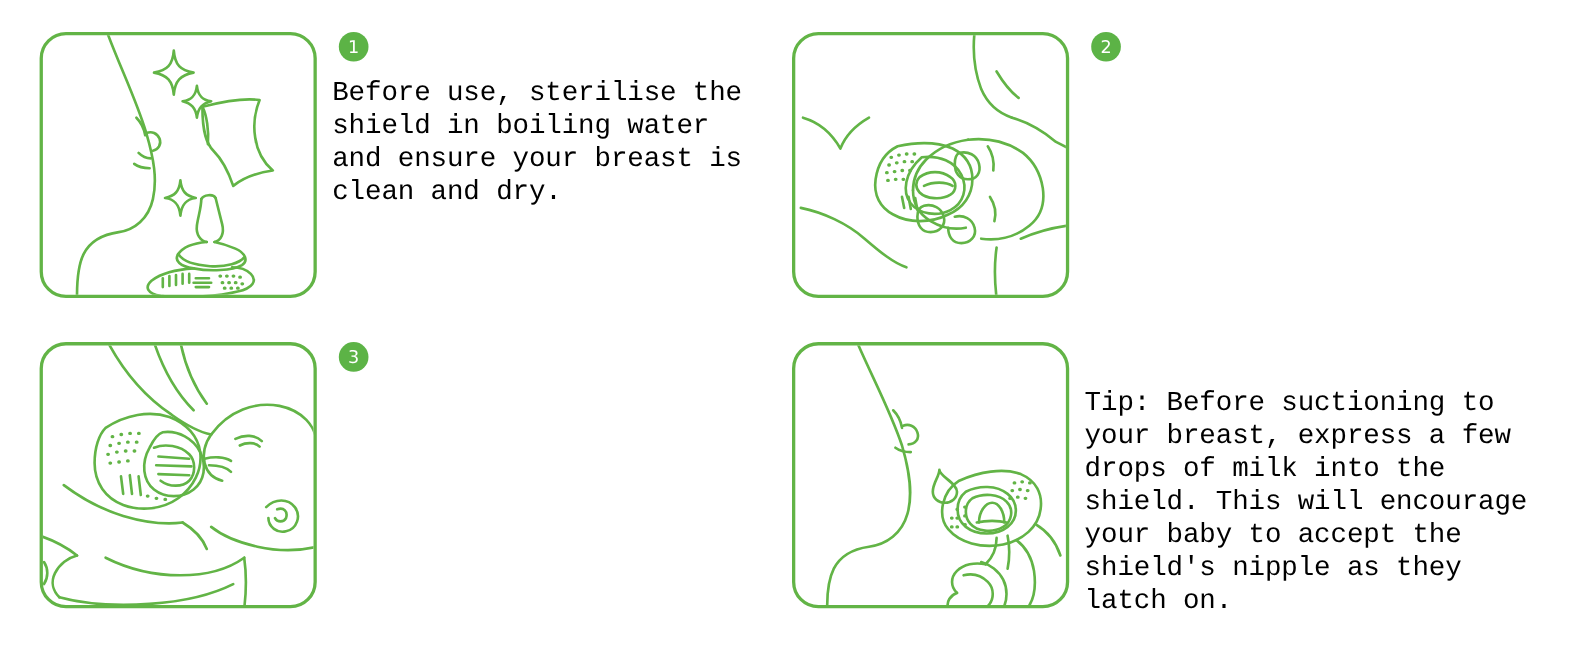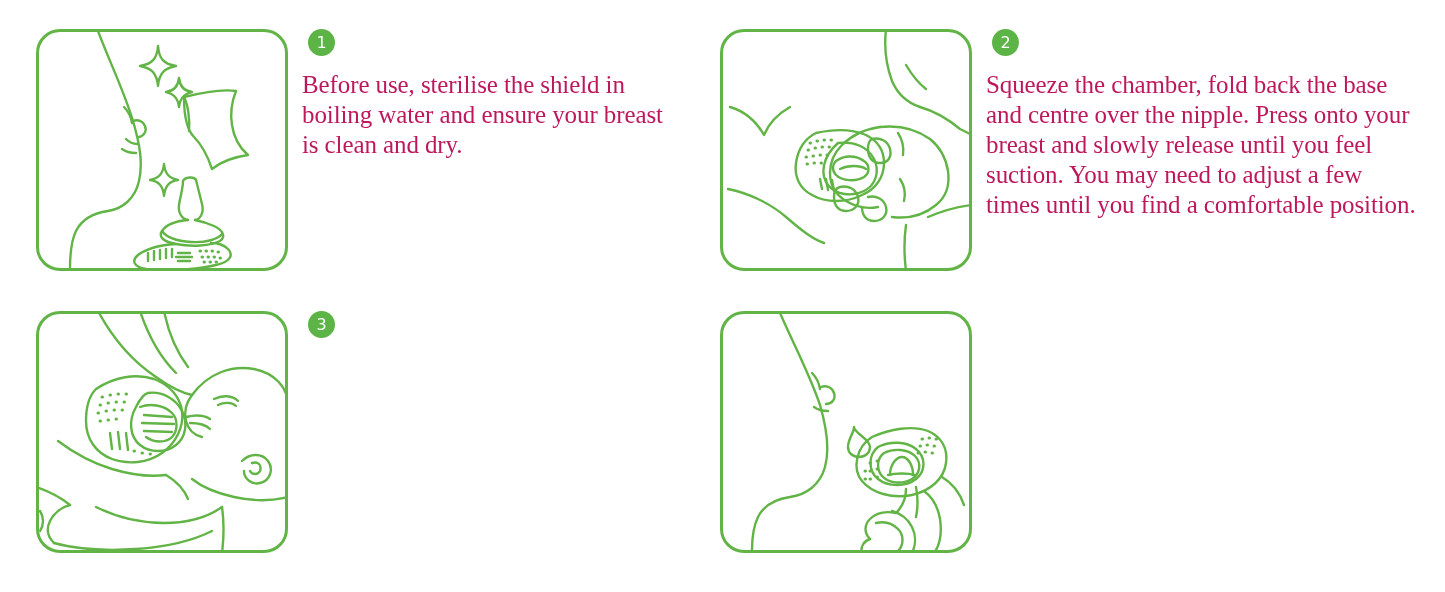--- a/index.html
+++ b/index.html
@@ -66,24 +66,24 @@
     line-height: 27px;
     text-align: center;
     font-family: "DejaVu Sans", "Liberation Sans", sans-serif;
     margin-left: 6px;
     margin-bottom: 14px;
   }
 
   .badge-spacer { height: 41px; }
 
   .caption {
-    color: #be185d;
+    color: #000000;
     font-size: 25px;
     line-height: 30px;
-    font-family: Liberation Serif, serif;
+    font-family: Liberation Mono, monospace;
     letter-spacing: -0.1px;
     max-width: 430px;
     white-space: pre-line;
   }
 
   .step-1 .caption, .step-3 .caption { max-width: 382px; }
   .step-2 .caption, .step-4 .caption { max-width: 430px; }
 </style>
 </head>
 <body>
@@ -191,21 +191,20 @@
                  M111 111 L 111.5 111 M88 121 L 88.5 121 M95 119 L 95.5 119
                  M102 118 L 102.5 118 M109 118 L 109.5 118 M86 128 L 86.5 128
                  M93 127 L 93.5 127 M100 126 L 100.5 126 M107 126 L 107.5 126
                  M87 135 L 87.5 135 M94 134 L 94.5 134 M101 134 L 101.5 134" stroke-width="3"></path>
 
         <path d="M100 150 L 102 160 M106 150 L 108 161 M112 151 L 114 162"></path>
       </svg>
     </div>
     <div class="body-copy">
       <div class="badge">2</div>
-      <div class="caption">Squeeze the chamber, fold back the base and centre over the nipple. Press onto your breast and slowly release until you feel suction. You may need to adjust a few times until you find a comfortable position.</div>
     </div>
   </div>
 
   <div class="step step-3">
     <div class="illus-frame">
       <svg viewBox="0 0 252 242" fill="none" stroke="#62B446" stroke-width="2.4" stroke-linecap="round" stroke-linejoin="round" aria-hidden="true">
 
         <path d="M62 0 C 76 26, 96 50, 120 66 C 134 76, 146 82, 156 84"></path>
         <path d="M104 0 C 112 24, 124 46, 140 62"></path>
         <path d="M128 0 C 132 20, 140 40, 152 56"></path>
@@ -297,15 +296,19 @@
         <path d="M186 178 C 186 188, 182 196, 176 202"></path>
         <path d="M196 176 C 198 186, 198 196, 196 206"></path>
         <path d="M176 202 C 166 200, 156 202, 150 208 C 144 214, 144 222, 150 228"></path>
         <path d="M150 228 C 144 230, 140 236, 142 242"></path>
         <path d="M156 212 C 164 210, 172 212, 178 218 C 184 224, 184 234, 178 240"></path>
         <path d="M172 200 C 180 202, 188 208, 192 216 C 196 224, 196 234, 192 242"></path>
         <path d="M204 180 C 212 186, 218 196, 220 208 C 222 222, 220 234, 214 242"></path>
         <path d="M222 166 C 232 172, 240 182, 244 194"></path>
       </svg>
     </div>
+    <div class="body-copy">
+      <div class="badge-spacer"></div>
+      <div class="caption">Tip: Before suctioning to your breast, express a few drops of milk into the shield. This will encourage your baby to accept the shield's nipple as they latch on.</div>
+    </div>
   </div>
 
 </div>
 
 </body></html>

